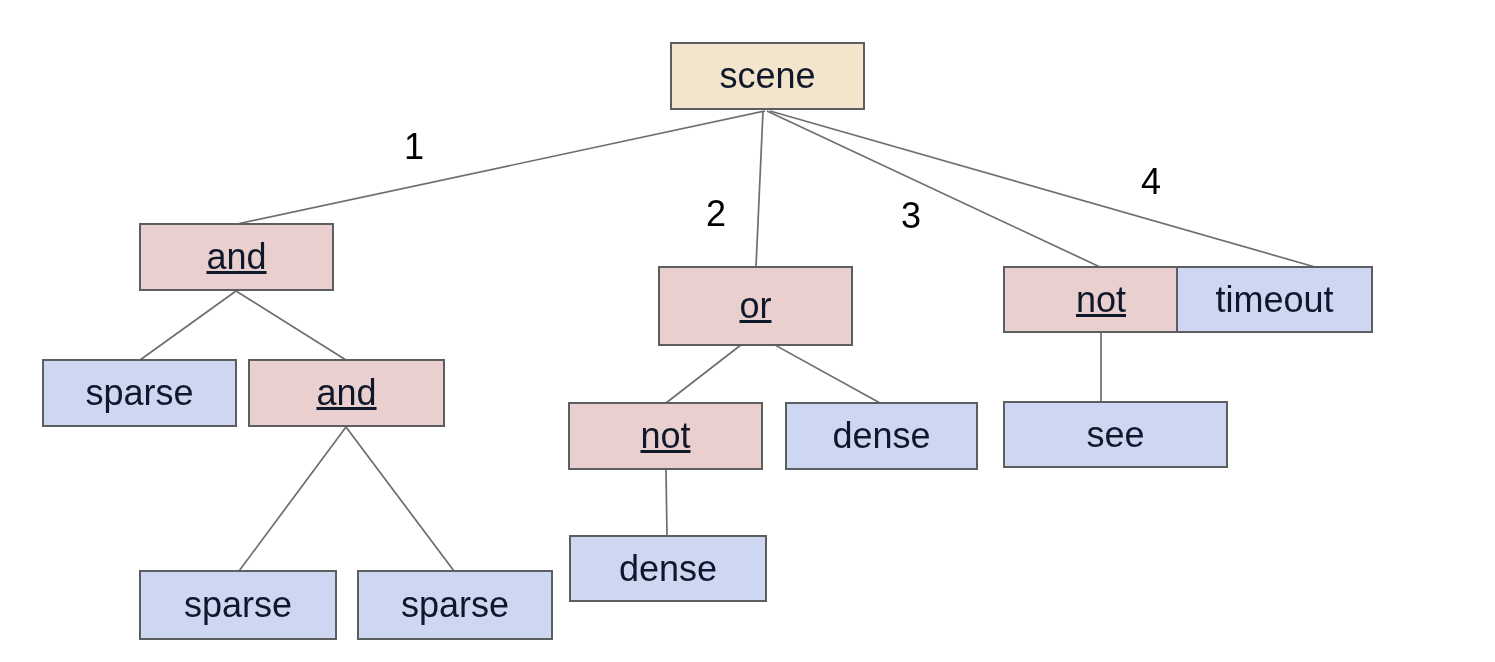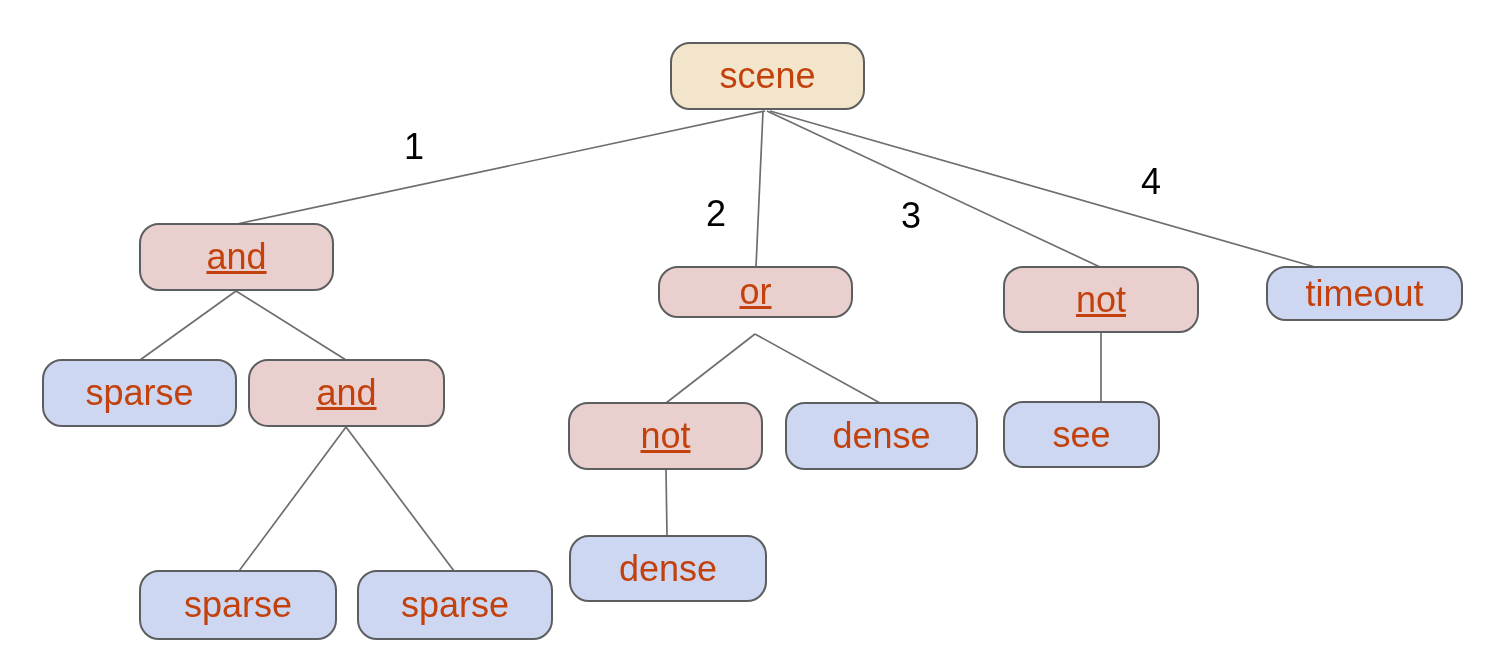--- a/index.html
+++ b/index.html
@@ -26,24 +26,24 @@
     stroke: var(--edge-color, #6e6e6e);
     stroke-width: 1.7;
   }
   .node {
     position: absolute;
     display: flex;
     align-items: center;
     justify-content: center;
     box-sizing: border-box;
     border: 2px solid var(--border-color, #5c5e60);
-    border-radius: 20px;
+    border-radius: 0;
     font-size: 36px;
     line-height: 1;
-    color: #c2410c;
+    color: #0f172a;
     white-space: nowrap;
   }
   .node.root { background: var(--root-fill, #f3e5cb); }
   .node.op   { background: var(--operator-fill, #e9cfce); text-decoration: underline; }
   .node.leaf { background: var(--leaf-fill, #cdd7f1); }
   .edge-label {
     position: absolute;
     transform: translate(-50%, -50%);
     font-size: 36px;
     color: #000000;
@@ -70,27 +70,27 @@
   </svg>
 
   <div class="edge-label" style="left:414px; top:147px;">1</div>
   <div class="edge-label" style="left:716px; top:214px;">2</div>
   <div class="edge-label" style="left:911px; top:216px;">3</div>
   <div class="edge-label" style="left:1151px; top:182px;">4</div>
 
   <div class="node root" style="left:670px; top:42px;  width:195px; height:68px;">scene</div>
 
   <div class="node op" style="left:139px; top:223px; width:195px; height:68px;">and</div>
-  <div class="node op" style="left:658px; top:266px; width:195px; height:52px;text-align:center;">or</div>
+  <div class="node op" style="left:658px; top:266px; width:195px; height:80px;text-align:center;">or</div>
   <div class="node op" style="left:1003px;top:266px; width:196px; height:67px;">not</div>
-  <div class="node leaf" style="left:1266px;top:266px; width:197px; height:55px;">timeout</div>
+  <div class="node leaf" style="left:1176px;top:266px; width:197px; height:67px;">timeout</div>
 
   <div class="node leaf" style="left:42px;  top:359px; width:195px; height:68px;">sparse</div>
   <div class="node op" style="left:248px; top:359px; width:197px; height:68px;">and</div>
   <div class="node op" style="left:568px; top:402px; width:195px; height:68px;">not</div>
   <div class="node leaf" style="left:785px; top:402px; width:193px; height:68px;">dense</div>
-  <div class="node leaf" style="left:1003px;top:401px; width:157px; height:67px;">see</div>
+  <div class="node leaf" style="left:1003px;top:401px; width:225px; height:67px;">see</div>
 
   <div class="node leaf" style="left:139px; top:570px; width:198px; height:70px;">sparse</div>
   <div class="node leaf" style="left:357px; top:570px; width:196px; height:70px;">sparse</div>
   <div class="node leaf" style="left:569px; top:535px; width:198px; height:67px;">dense</div>
 
 </div>
 
 </body></html>

